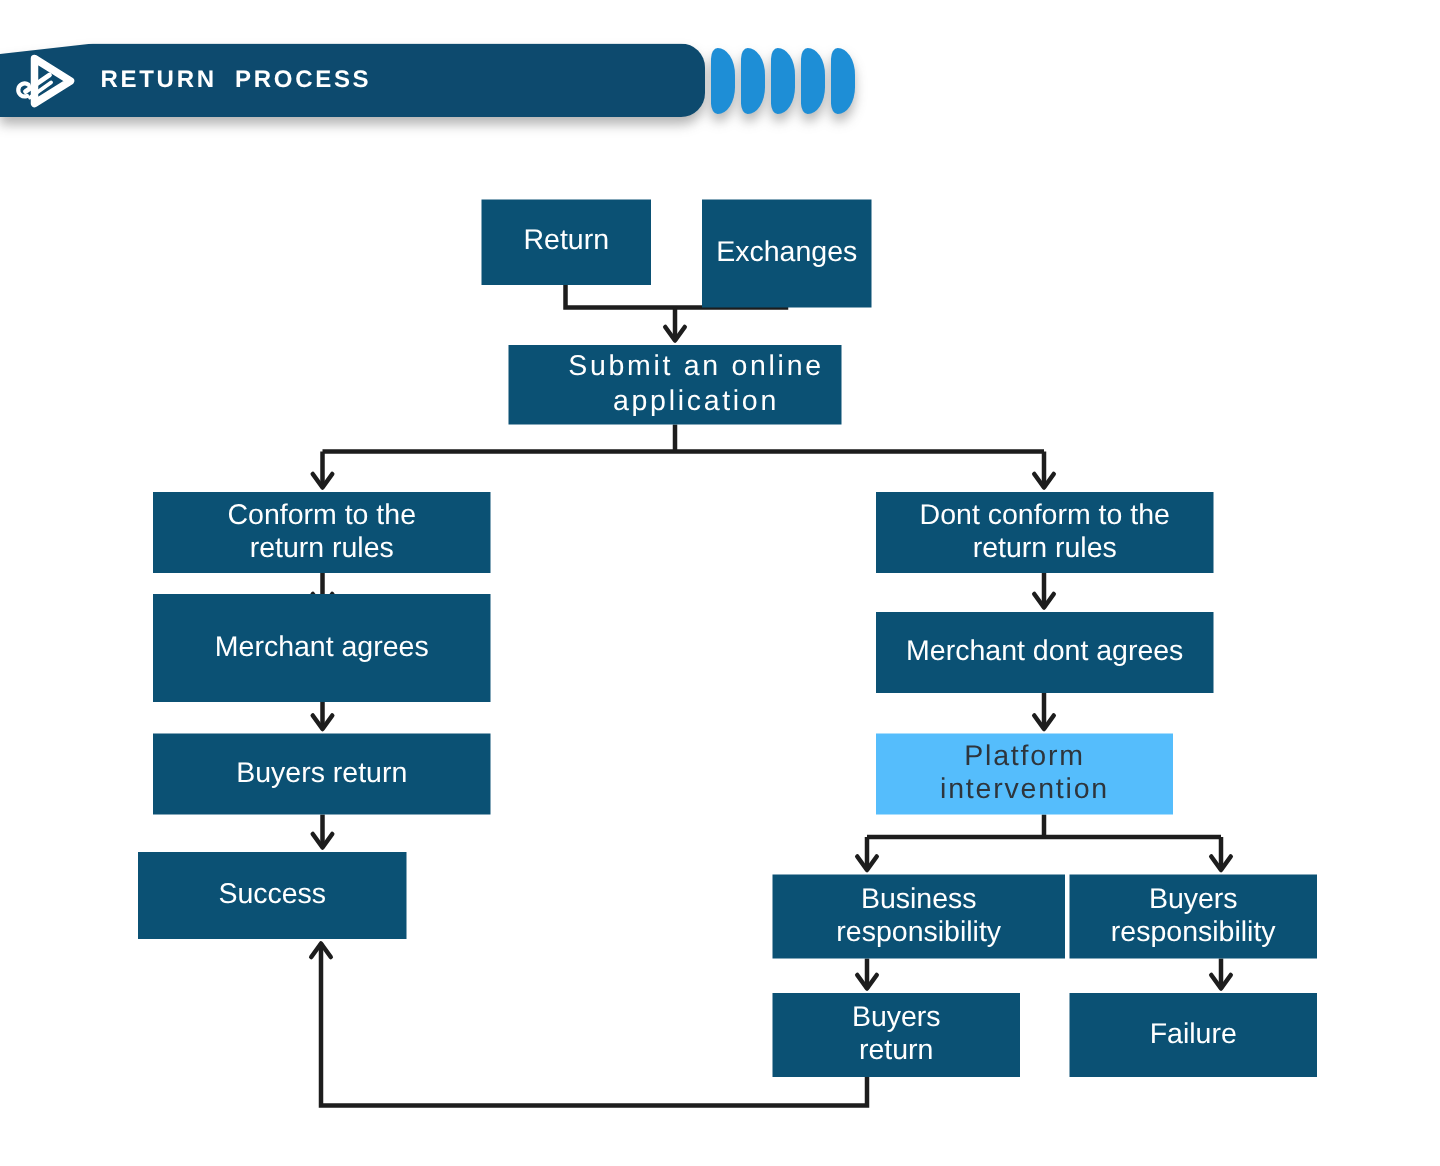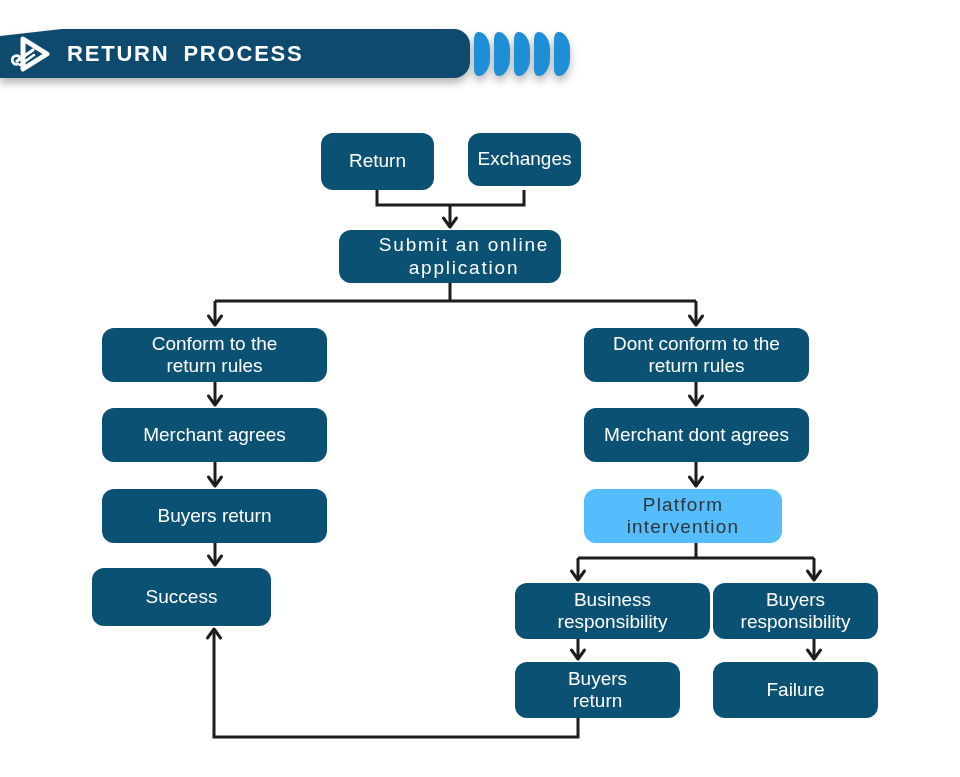--- a/index.html
+++ b/index.html
@@ -30,21 +30,21 @@
   .header-bar{
     position:absolute;left:0;top:29px;width:470px;height:49px;
     background:var(--c-bar);
     border-radius:0 16px 16px 0;
     clip-path:polygon(0 7px, 62px 0, 100% 0, 100% 100%, 0 100%);
     display:flex;align-items:center;
     padding-left:10px;
   }
   .logo{width:44px;height:44px;flex:0 0 auto;margin-top:1px;}
   .header-title{
-    color:#fff;font-size:22px;font-weight:bold;
+    color:#fff;font-size:16px;font-weight:bold;
     letter-spacing:1.8px;word-spacing:6px;
     margin-left:13px;white-space:nowrap;
   }
   .chevrons{
     position:absolute;left:474px;top:32px;height:44px;
     display:flex;gap:4px;
   }
   .chevron{
     width:16px;height:44px;
     background:var(--c-chevron);
@@ -53,21 +53,20 @@
 
   
   .node{
     position:absolute;
     background:var(--c-box);
     color:var(--c-box-text);
     display:flex;align-items:center;justify-content:center;
     text-align:center;
     font-size:19px;line-height:1.18;
     white-space:pre-line;
-    border-radius:12px;
   }
   .node.spaced{letter-spacing:1.8px;padding-left:28px;}
   .node.highlight{
     background:var(--c-hl);
     color:var(--c-hl-text);
     letter-spacing:1.2px;
   }
 
   
   .connectors{
@@ -139,27 +138,27 @@
     <path d="M578,558 L578,580" marker-end="url(#arrowhead)"></path>
     <path d="M814,558 L814,580" marker-end="url(#arrowhead)"></path>
 
     <path d="M578,639 L578,659" marker-end="url(#arrowhead)"></path>
     <path d="M814,639 L814,659" marker-end="url(#arrowhead)"></path>
 
     <path d="M578,718 L578,737 L214,737 L214,629" marker-end="url(#arrowhead)"></path>
   </svg>
 
   <div class="node" style="left:321px;top:133px;width:113px;height:57px">Return</div>
-  <div class="node" style="left:468px;top:133px;width:113px;height:53px">Exchanges</div>
+  <div class="node" style="left:468px;top:133px;width:113px;height:72px">Exchanges</div>
   <div class="node spaced" style="left:339px;top:230px;width:222px;height:53px">Submit an online
 application</div>
 
   <div class="node" style="left:102px;top:328px;width:225px;height:54px">Conform to the
 return rules</div>
-  <div class="node" style="left:102px;top:408px;width:225px;height:54px">Merchant agrees</div>
+  <div class="node" style="left:102px;top:396px;width:225px;height:72px">Merchant agrees</div>
   <div class="node" style="left:102px;top:489px;width:225px;height:54px">Buyers return</div>
   <div class="node" style="left:92px;top:568px;width:179px;height:58px">Success</div>
 
   <div class="node" style="left:584px;top:328px;width:225px;height:54px">Dont conform to the
 return rules</div>
   <div class="node" style="left:584px;top:408px;width:225px;height:54px">Merchant dont agrees</div>
   <div class="node highlight" style="left:584px;top:489px;width:198px;height:54px">Platform
 intervention</div>
 
   <div class="node" style="left:515px;top:583px;width:195px;height:56px">Business

